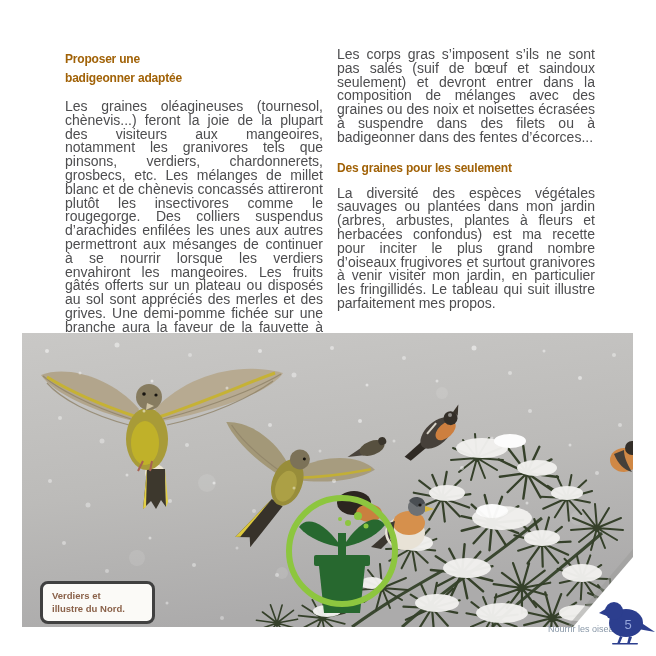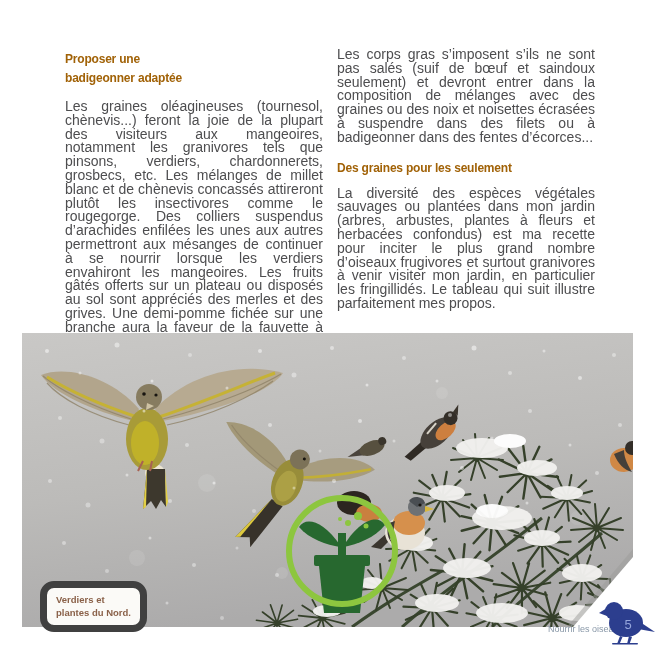--- a/index.html
+++ b/index.html
@@ -9,22 +9,22 @@
   .col-left{left:65px;top:50px;}
   .col-right{left:337px;top:48px;}
   h2.sec{margin:0 0 12px 0;font-size:12px;line-height:19px;font-weight:bold;
          color:#a16207;letter-spacing:-0.2px;}
   h2.sec span{display:block;}
   h2.sec.one{margin:14px 0 9px 0;}
   p.body{margin:0;font-size:14px;line-height:13.8px;color:#4d4d4f;text-align:justify;}
   .col-right p.body:first-child{margin-bottom:0;}
   .photo{position:absolute;left:22px;top:333px;width:611px;height:294px;margin:0;}
   .photo svg{display:block;width:611px;height:294px;}
-  .caption{position:absolute;left:18px;top:248px;background:#fbfaf7;border:7px solid #404040;
-           border-radius:14px;padding:5px 9px 6px 9px;font-size:9.5px;line-height:13px;
+  .caption{position:absolute;left:18px;top:248px;background:#fbfaf7;border:3px solid #404040;
+           border-radius:8px;padding:5px 27px 6px 9px;font-size:9.5px;line-height:13px;
            font-weight:bold;color:#8a6149;}
   .caption span{display:block;white-space:nowrap;}
   .footer-title{position:absolute;left:548px;top:624px;font-size:9px;color:#8998a8;white-space:nowrap;}
   .page-bird{position:absolute;left:598px;top:596px;width:58px;height:50px;}
   .page-bird svg{display:block;width:58px;height:50px;}
 </style>
 </head>
 <body>
 
 <div class="page">
@@ -254,21 +254,21 @@
         <circle cx="145" cy="270" r="1.5" opacity=".4"></circle>
           <circle cx="200" cy="285" r="2" opacity=".35"></circle>
         <circle cx="440" cy="135" r="2" opacity=".5"></circle>
           <circle cx="505" cy="170" r="1.5" opacity=".45"></circle>
         <circle cx="575" cy="140" r="2" opacity=".4"></circle>
       </g>
     </svg>
 
     <figcaption class="caption">
       <span>Verdiers et</span>
-      <span>plantes du Nord.</span>
+      <span>illustre du Nord.</span>
     </figcaption>
   </figure>
 
   <div>
     <span class="footer-title">Nourrir les oiseaux</span>
     <div class="page-bird">
       <svg viewBox="0 0 58 50" xmlns="http://www.w3.org/2000/svg">
         <g fill="#2c3e8e">
           <polygon points="36,22 57,36 40,33"></polygon>
           <ellipse cx="28" cy="27" rx="17" ry="14"></ellipse>

